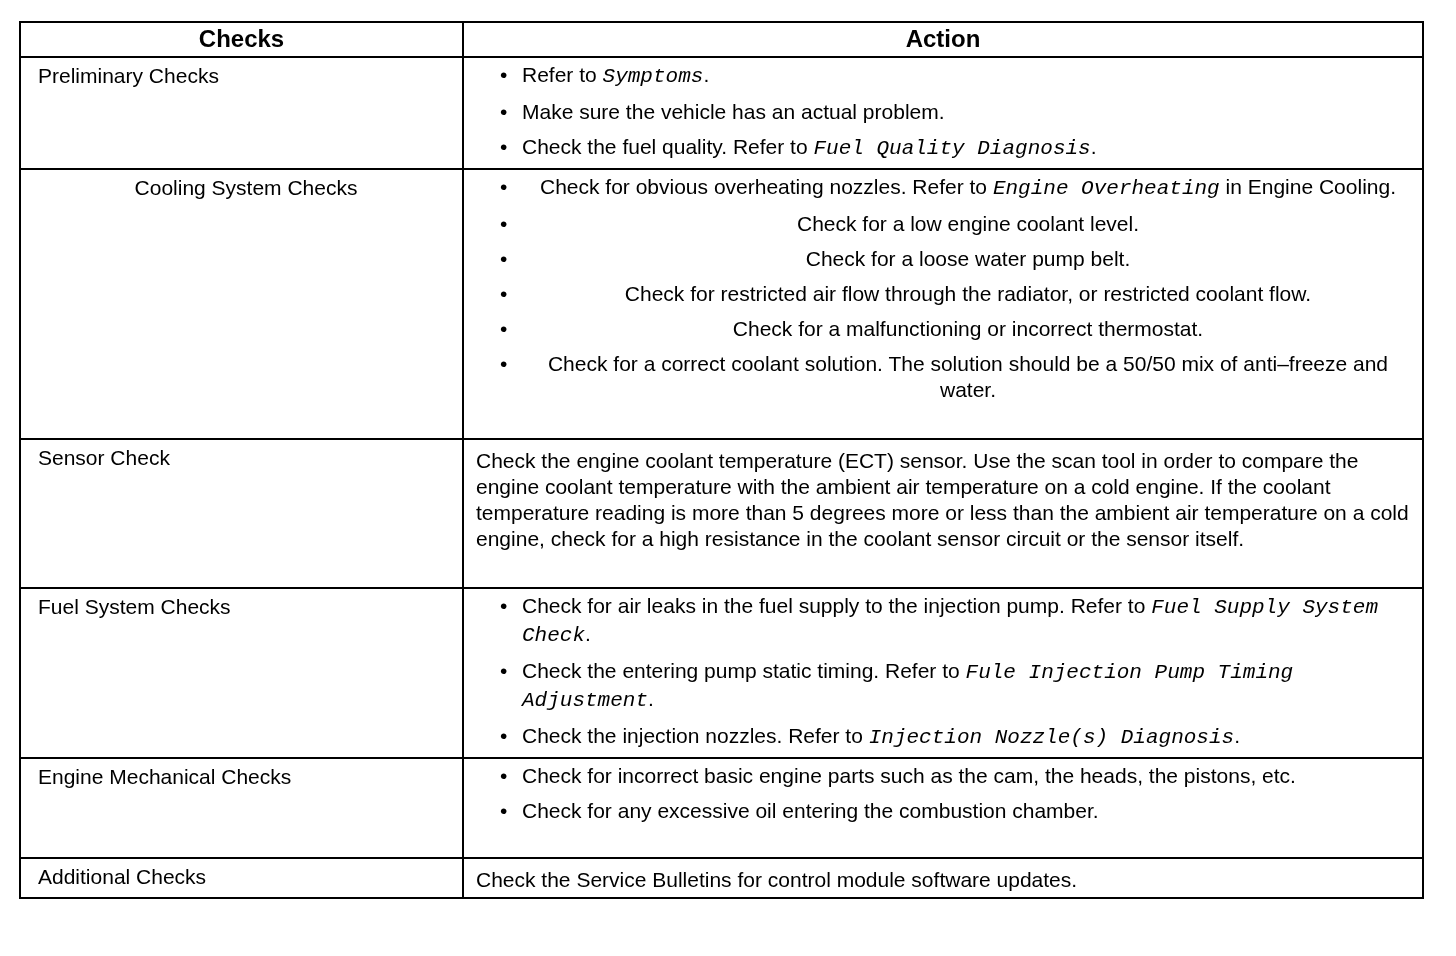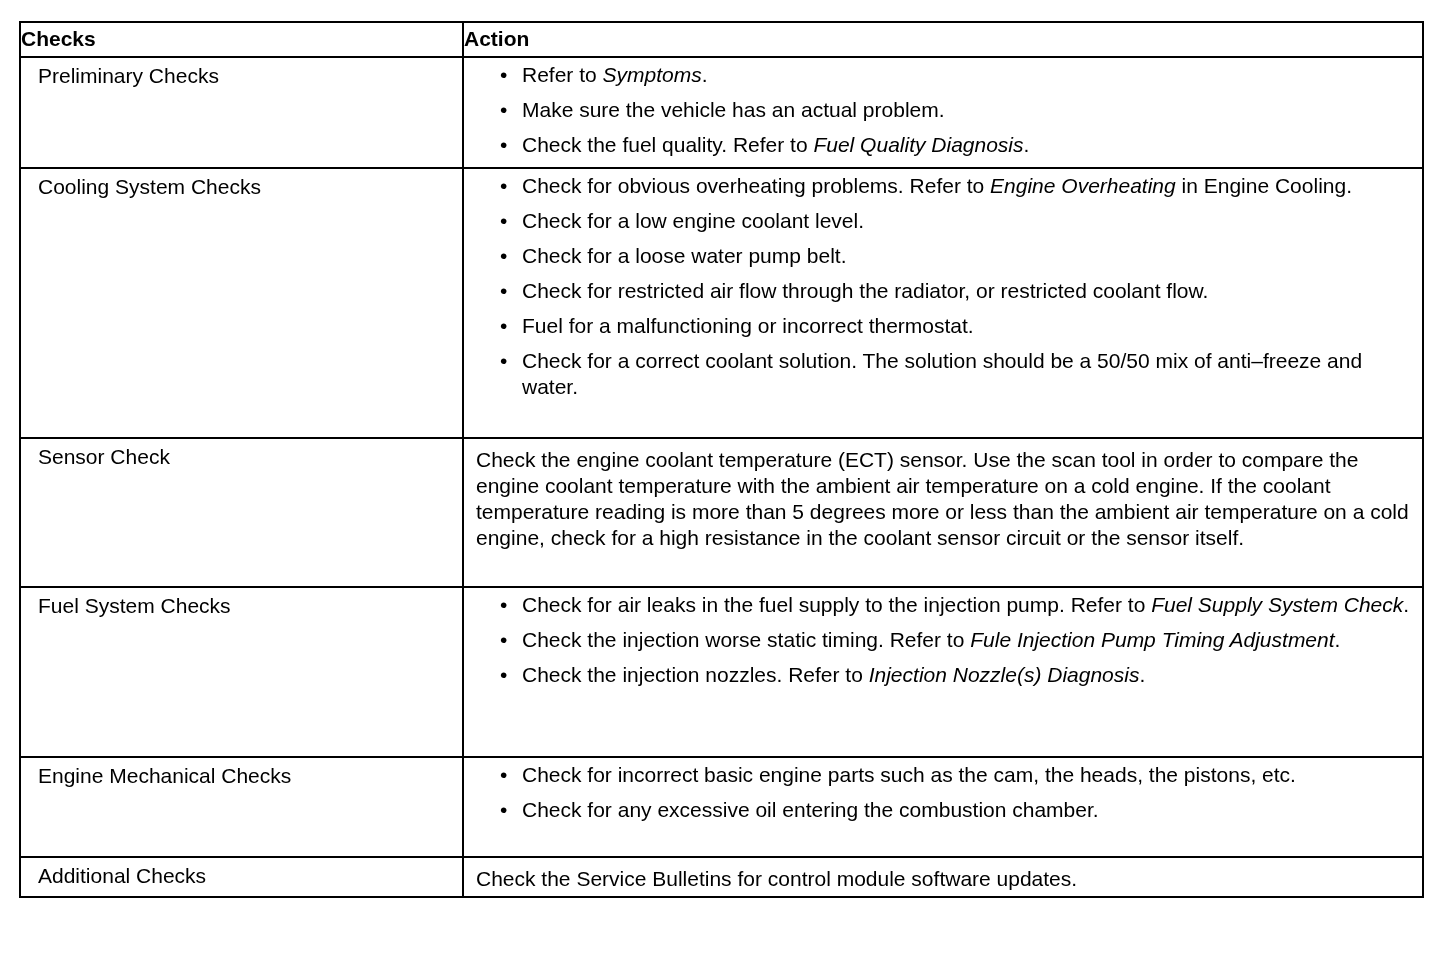--- a/index.html
+++ b/index.html
@@ -3,32 +3,32 @@
   <meta charset="utf-8">
   <style>
     html, body { margin: 0; padding: 0; background: #ffffff; }
     body { width: 1456px; height: 956px; position: relative; overflow: hidden;
            font-family: "Liberation Sans", sans-serif; color: #000; }
     .tbl { position: absolute; left: 19px; top: 21px; width: 1403px;
            border-collapse: collapse; table-layout: fixed; }
     .tbl td, .tbl th { border: 2px solid #000; vertical-align: top; padding: 0; }
     .tbl col.c1 { width: 443px; }
     .tbl col.c2 { width: 960px; }
-    th { font-weight: bold; font-size: 21px; text-align: left; height: 33px; line-height: 32px; }
+    th { font-weight: bold; font-size: 24px; text-align: center; height: 33px; line-height: 32px; }
     .def { font-size: 21px; line-height: 26px; padding: 4px 8px 4px 17px !important; height: 56px; box-sizing: border-box; }
     .lbl { font-size: 21px; line-height: 26px; padding: 5px 8px 0 17px !important; }
     .act { font-size: 21px; line-height: 26px; }
     .para { padding: 8px 12px 0 12px; }
     ul.bl { list-style: none; margin: 0; padding: 4px 8px 6px 36px; }
     ul.bl li { position: relative; padding-left: 22px; margin-bottom: 9px; }
     ul.bl li:last-child { margin-bottom: 0; }
     ul.bl li .bullet { position: absolute; left: 0; top: 0; }
-    i { font-style: italic; }
+    i { font-style: italic; font-family: Liberation Mono, monospace; }
     .r-prelim td { height: 104px; }
-    .r-cool td { height: 263px; }
+    .r-cool td { height: 263px; text-align: center; }
     .r-sensor td { height: 142px; margin-top: 24px; }
     .r-fuel td { height: 163px; }
     .r-eng td { height: 93px; border-radius: 20px; }
     .r-add td { height: 33px; }
   </style>
 </head>
 <body>
 
 <table class="tbl">
   <colgroup>
@@ -51,43 +51,43 @@
           <li><span class="bullet">•</span><span>Make sure the vehicle has an actual problem.</span></li>
           <li><span class="bullet">•</span><span>Check the fuel quality. Refer to </span><i>Fuel Quality Diagnosis</i><span>.</span></li>
         </ul>
       </td>
     </tr>
 
     <tr class="r-cool">
       <td class="lbl">Cooling System Checks</td>
       <td class="act">
         <ul class="bl">
-          <li><span class="bullet">•</span><span>Check for obvious overheating problems. Refer to </span><i>Engine Overheating</i><span> in Engine Cooling.</span></li>
+          <li><span class="bullet">•</span><span>Check for obvious overheating nozzles. Refer to </span><i>Engine Overheating</i><span> in Engine Cooling.</span></li>
           <li><span class="bullet">•</span><span>Check for a low engine coolant level.</span></li>
           <li><span class="bullet">•</span><span>Check for a loose water pump belt.</span></li>
           <li><span class="bullet">•</span><span>Check for restricted air flow through the radiator, or restricted coolant flow.</span></li>
-          <li><span class="bullet">•</span><span>Fuel for a malfunctioning or incorrect thermostat.</span></li>
+          <li><span class="bullet">•</span><span>Check for a malfunctioning or incorrect thermostat.</span></li>
           <li><span class="bullet">•</span><span>Check for a correct coolant solution. The solution should be a 50/50 mix of anti–freeze and water.</span></li>
         </ul>
       </td>
     </tr>
 
     <tr class="r-sensor">
       <td class="lbl">Sensor Check</td>
       <td class="act">
         <div class="para">Check the engine coolant temperature (ECT) sensor. Use the scan tool in order to compare the engine coolant temperature with the ambient air temperature on a cold engine. If the coolant temperature reading is more than 5 degrees more or less than the ambient air temperature on a cold engine, check for a high resistance in the coolant sensor circuit or the sensor itself.</div>
       </td>
     </tr>
 
     <tr class="r-fuel">
       <td class="lbl">Fuel System Checks</td>
       <td class="act">
         <ul class="bl">
           <li><span class="bullet">•</span><span>Check for air leaks in the fuel supply to the injection pump. Refer to </span><i>Fuel Supply System Check</i><span>.</span></li>
-          <li><span class="bullet">•</span><span>Check the injection worse static timing. Refer to </span><i>Fule Injection Pump Timing Adjustment</i><span>.</span></li>
+          <li><span class="bullet">•</span><span>Check the entering pump static timing. Refer to </span><i>Fule Injection Pump Timing Adjustment</i><span>.</span></li>
           <li><span class="bullet">•</span><span>Check the injection nozzles. Refer to </span><i>Injection Nozzle(s) Diagnosis</i><span>.</span></li>
         </ul>
       </td>
     </tr>
 
     <tr class="r-eng">
       <td class="lbl">Engine Mechanical Checks</td>
       <td class="act">
         <ul class="bl">
           <li><span class="bullet">•</span><span>Check for incorrect basic engine parts such as the cam, the heads, the pistons, etc.</span></li>

